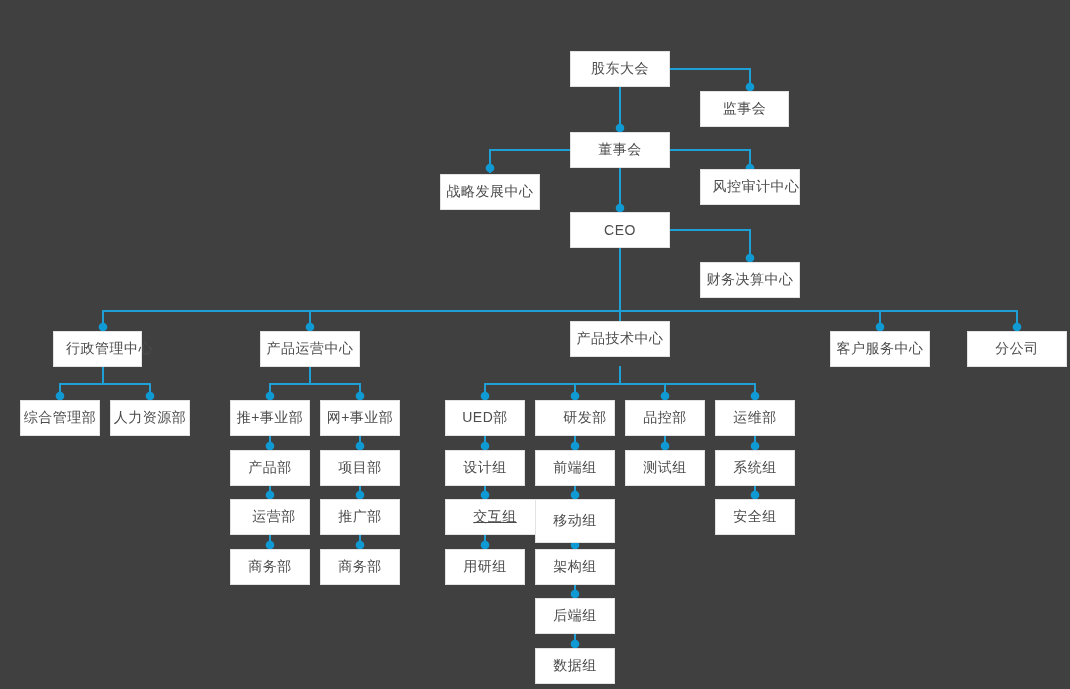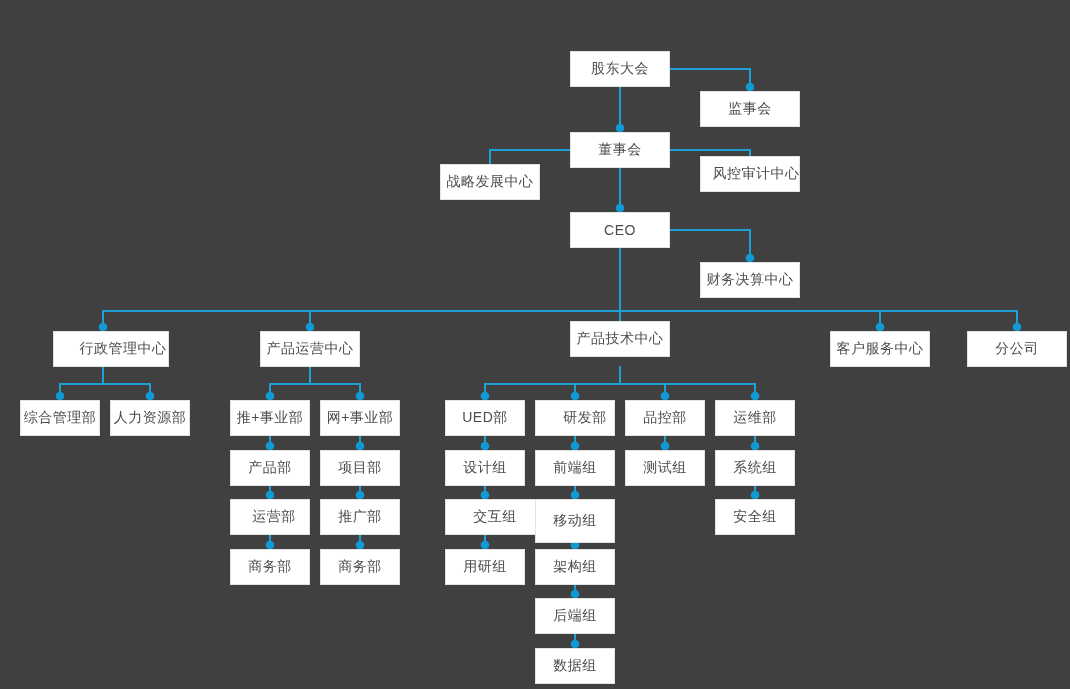--- a/index.html
+++ b/index.html
@@ -121,47 +121,47 @@
       <circle cx="575" cy="495" r="4.3" fill="#109ad4"></circle>
       <circle cx="575" cy="545" r="4.3" fill="#109ad4"></circle>
       <circle cx="575" cy="594" r="4.3" fill="#109ad4"></circle>
       <circle cx="575" cy="644" r="4.3" fill="#109ad4"></circle>
       <circle cx="665" cy="446" r="4.3" fill="#109ad4"></circle>
       <circle cx="755" cy="446" r="4.3" fill="#109ad4"></circle>
       <circle cx="755" cy="495" r="4.3" fill="#109ad4"></circle>
     </svg>
 
 <div class="node" style="left: 570px; top: 51px; width: 100px; height: 36px;">股东大会</div>
-    <div class="node" style="left: 700px; top: 91px; width: 100px; height: 36px;">监事会</div>
+    <div class="node" style="left: 700px; top: 91px; width: 89px; height: 36px;">监事会</div>
     <div class="node" style="left: 570px; top: 132px; width: 100px; height: 36px;">董事会</div>
-    <div class="node" style="left: 440px; top: 164px; width: 100px; height: 36px;">战略发展中心</div>
-    <div class="node" style="left: 700px; top: 156px; width: 100px; height: 36px; padding-left: 12px;">风控审计中心</div>
+    <div class="node" style="left: 440px; top: 174px; width: 100px; height: 36px;">战略发展中心</div>
+    <div class="node" style="left: 700px; top: 169px; width: 100px; height: 36px; padding-left: 12px;">风控审计中心</div>
     <div class="node" style="left: 570px; top: 212px; width: 100px; height: 36px;">CEO</div>
     <div class="node" style="left: 700px; top: 262px; width: 100px; height: 36px;">财务决算中心</div>
-    <div class="node" style="left: 53px; top: 331px; width: 116px; height: 36px; padding-left: 24px;">行政管理中心</div>
+    <div class="node" style="left: 53px; top: 331px; width: 89px; height: 36px; padding-left: 24px;">行政管理中心</div>
     <div class="node" style="left: 260px; top: 331px; width: 100px; height: 36px;">产品运营中心</div>
     <div class="node" style="left: 570px; top: 321px; width: 100px; height: 36px;">产品技术中心</div>
     <div class="node" style="left: 830px; top: 331px; width: 100px; height: 36px;">客户服务中心</div>
     <div class="node" style="left: 967px; top: 331px; width: 100px; height: 36px;">分公司</div>
     <div class="node" style="left: 20px; top: 400px; width: 80px; height: 36px;">综合管理部</div>
     <div class="node" style="left: 110px; top: 400px; width: 80px; height: 36px;">人力资源部</div>
     <div class="node" style="left: 230px; top: 400px; width: 80px; height: 36px;">推+事业部</div>
     <div class="node" style="left: 320px; top: 400px; width: 80px; height: 36px;">网+事业部</div>
     <div class="node" style="left: 230px; top: 450px; width: 80px; height: 36px;">产品部</div>
     <div class="node" style="left: 320px; top: 450px; width: 80px; height: 36px;">项目部</div>
     <div class="node" style="left: 230px; top: 499px; width: 80px; height: 36px; padding-left: 8px;">运营部</div>
     <div class="node" style="left: 320px; top: 499px; width: 80px; height: 36px;">推广部</div>
     <div class="node" style="left: 230px; top: 549px; width: 80px; height: 36px;">商务部</div>
     <div class="node" style="left: 320px; top: 549px; width: 80px; height: 36px;">商务部</div>
     <div class="node" style="left: 445px; top: 400px; width: 80px; height: 36px;">UED部</div>
     <div class="node" style="left: 535px; top: 400px; width: 80px; height: 36px; padding-left: 20px;">研发部</div>
     <div class="node" style="left: 625px; top: 400px; width: 80px; height: 36px;">品控部</div>
     <div class="node" style="left: 715px; top: 400px; width: 80px; height: 36px;">运维部</div>
     <div class="node" style="left: 445px; top: 450px; width: 80px; height: 36px;">设计组</div>
-    <div class="node" style="left: 445px; top: 499px; width: 100px; height: 36px;">交互组</div>
+    <div class="node" style="left: 445px; top: 499px; width: 100px; height: 36px; text-decoration: underline;">交互组</div>
     <div class="node" style="left: 445px; top: 549px; width: 80px; height: 36px;">用研组</div>
     <div class="node" style="left: 535px; top: 450px; width: 80px; height: 36px;">前端组</div>
     <div class="node" style="left: 535px; top: 499px; width: 80px; height: 44px;">移动组</div>
     <div class="node" style="left: 535px; top: 549px; width: 80px; height: 36px;">架构组</div>
     <div class="node" style="left: 535px; top: 598px; width: 80px; height: 36px;">后端组</div>
     <div class="node" style="left: 535px; top: 648px; width: 80px; height: 36px;">数据组</div>
     <div class="node" style="left: 625px; top: 450px; width: 80px; height: 36px;">测试组</div>
     <div class="node" style="left: 715px; top: 450px; width: 80px; height: 36px;">系统组</div>
     <div class="node" style="left: 715px; top: 499px; width: 80px; height: 36px;">安全组</div>
   </div>

